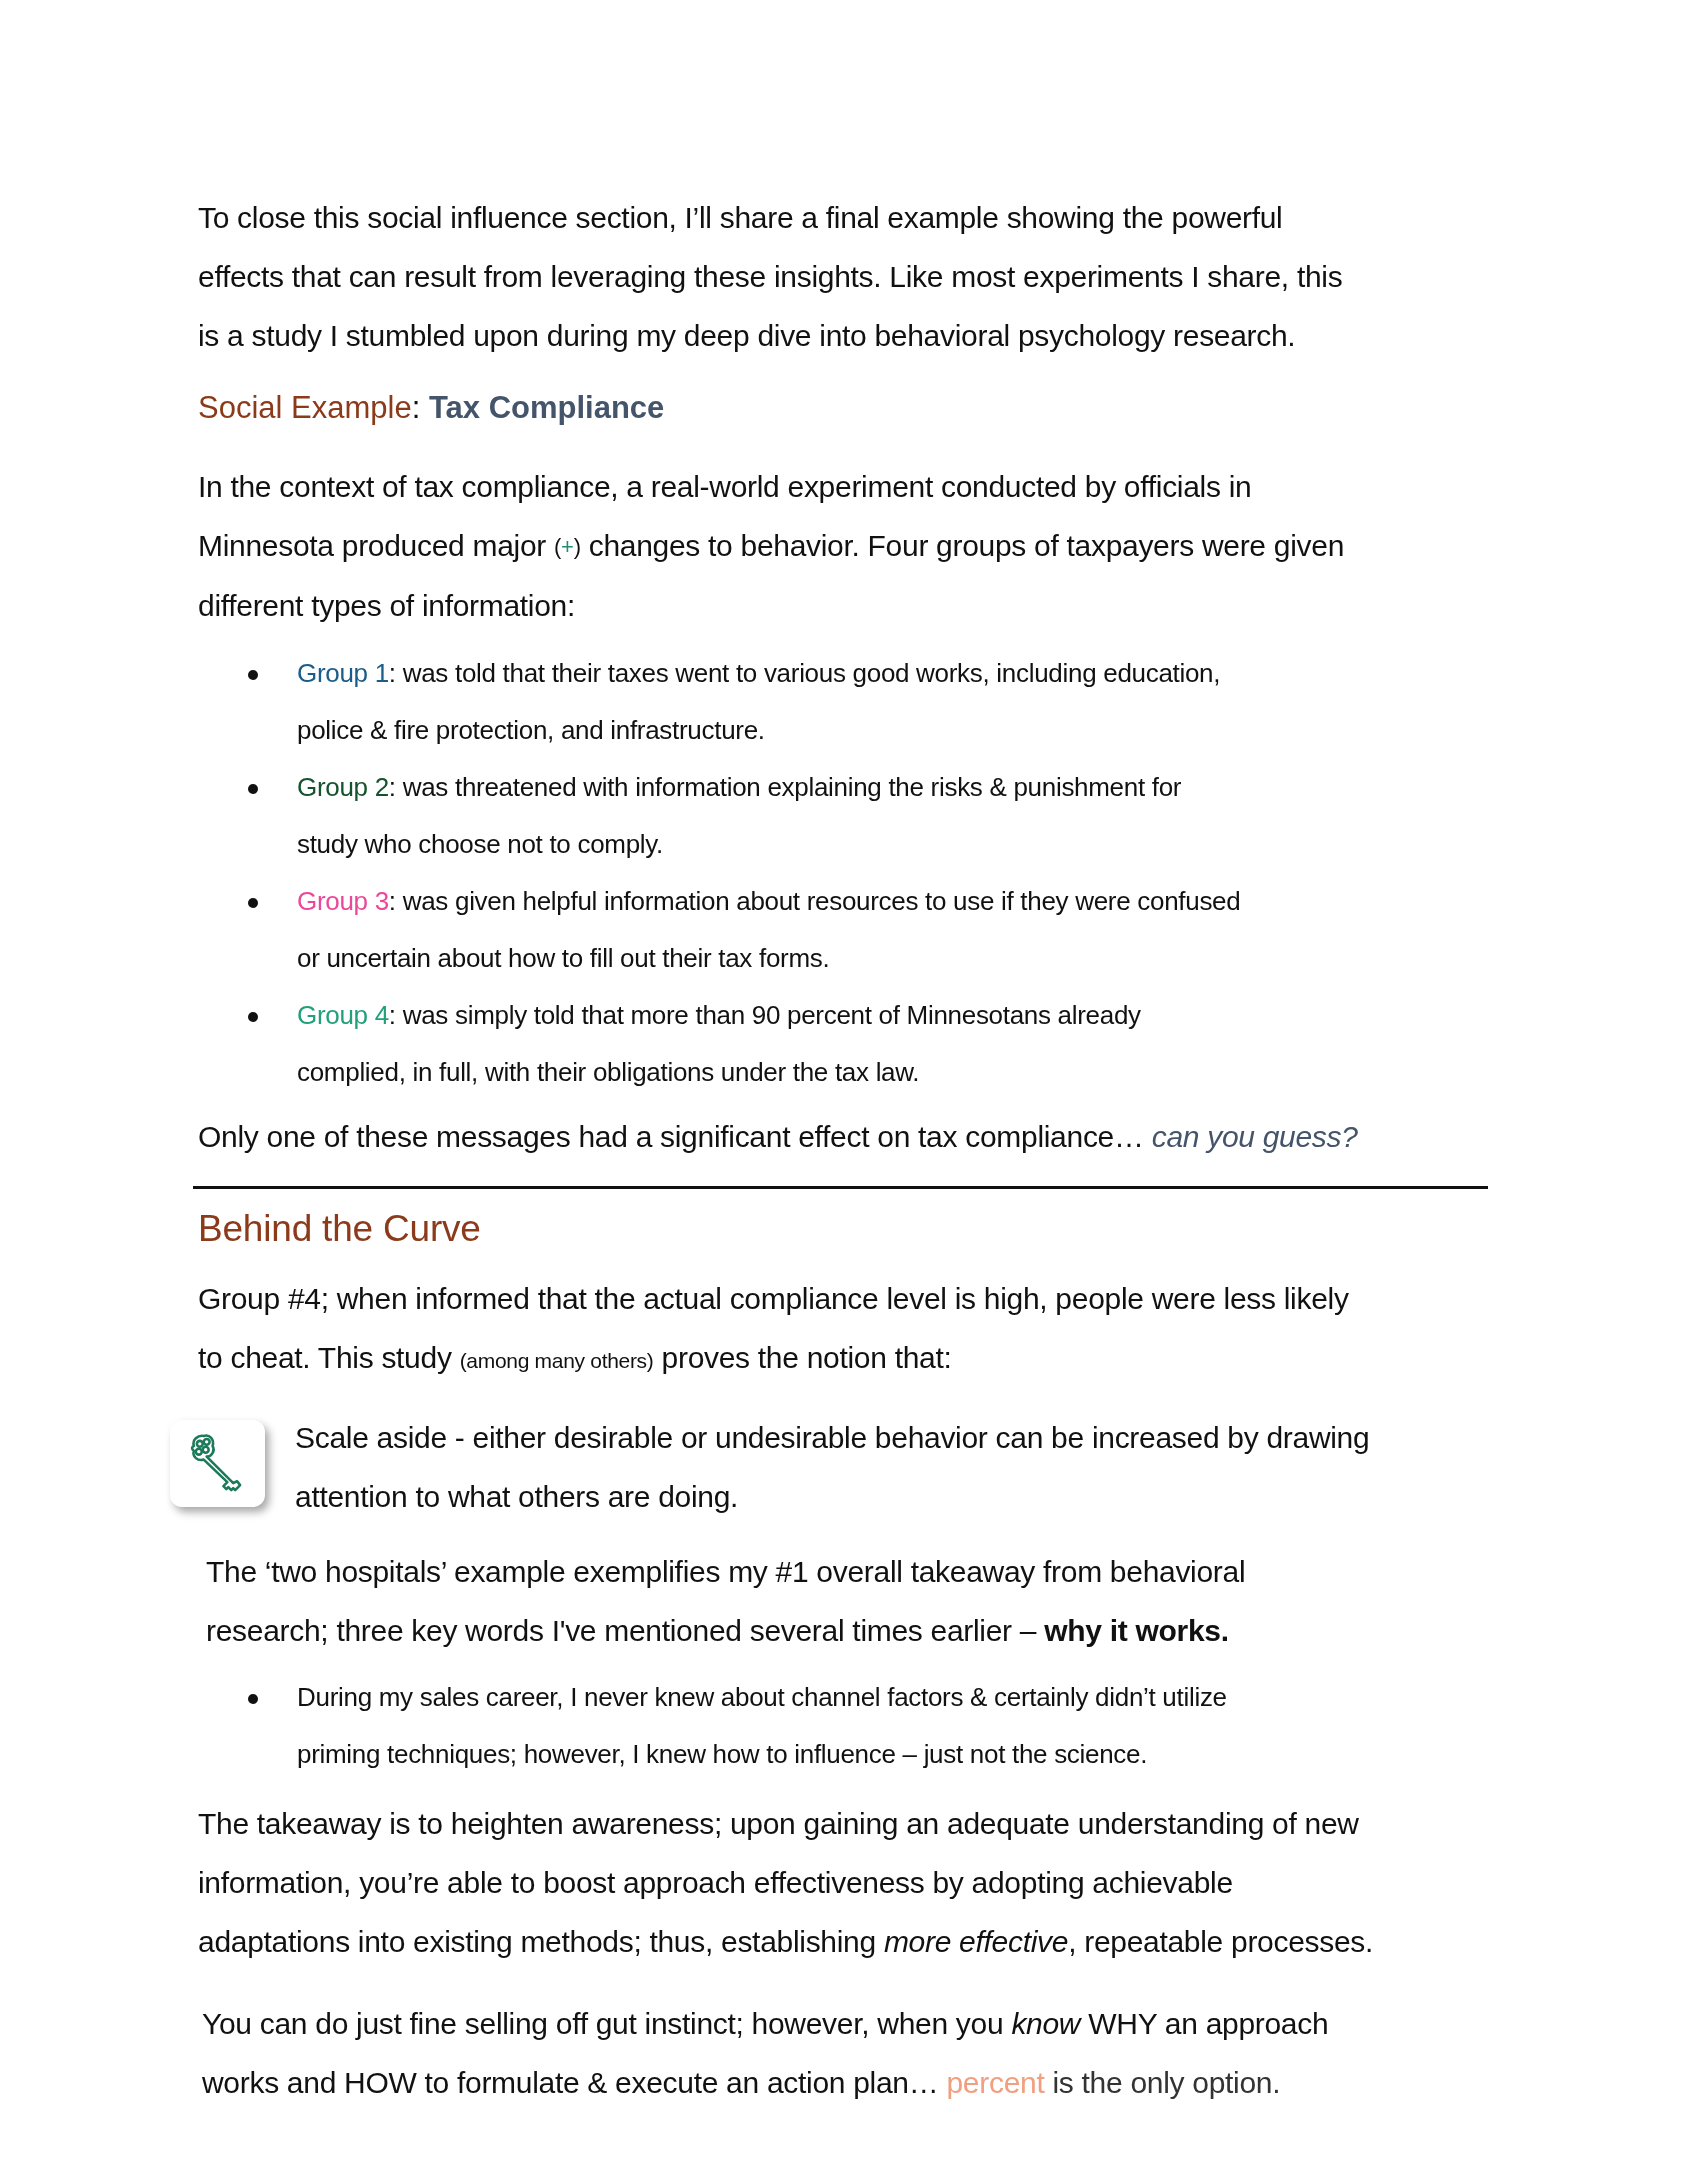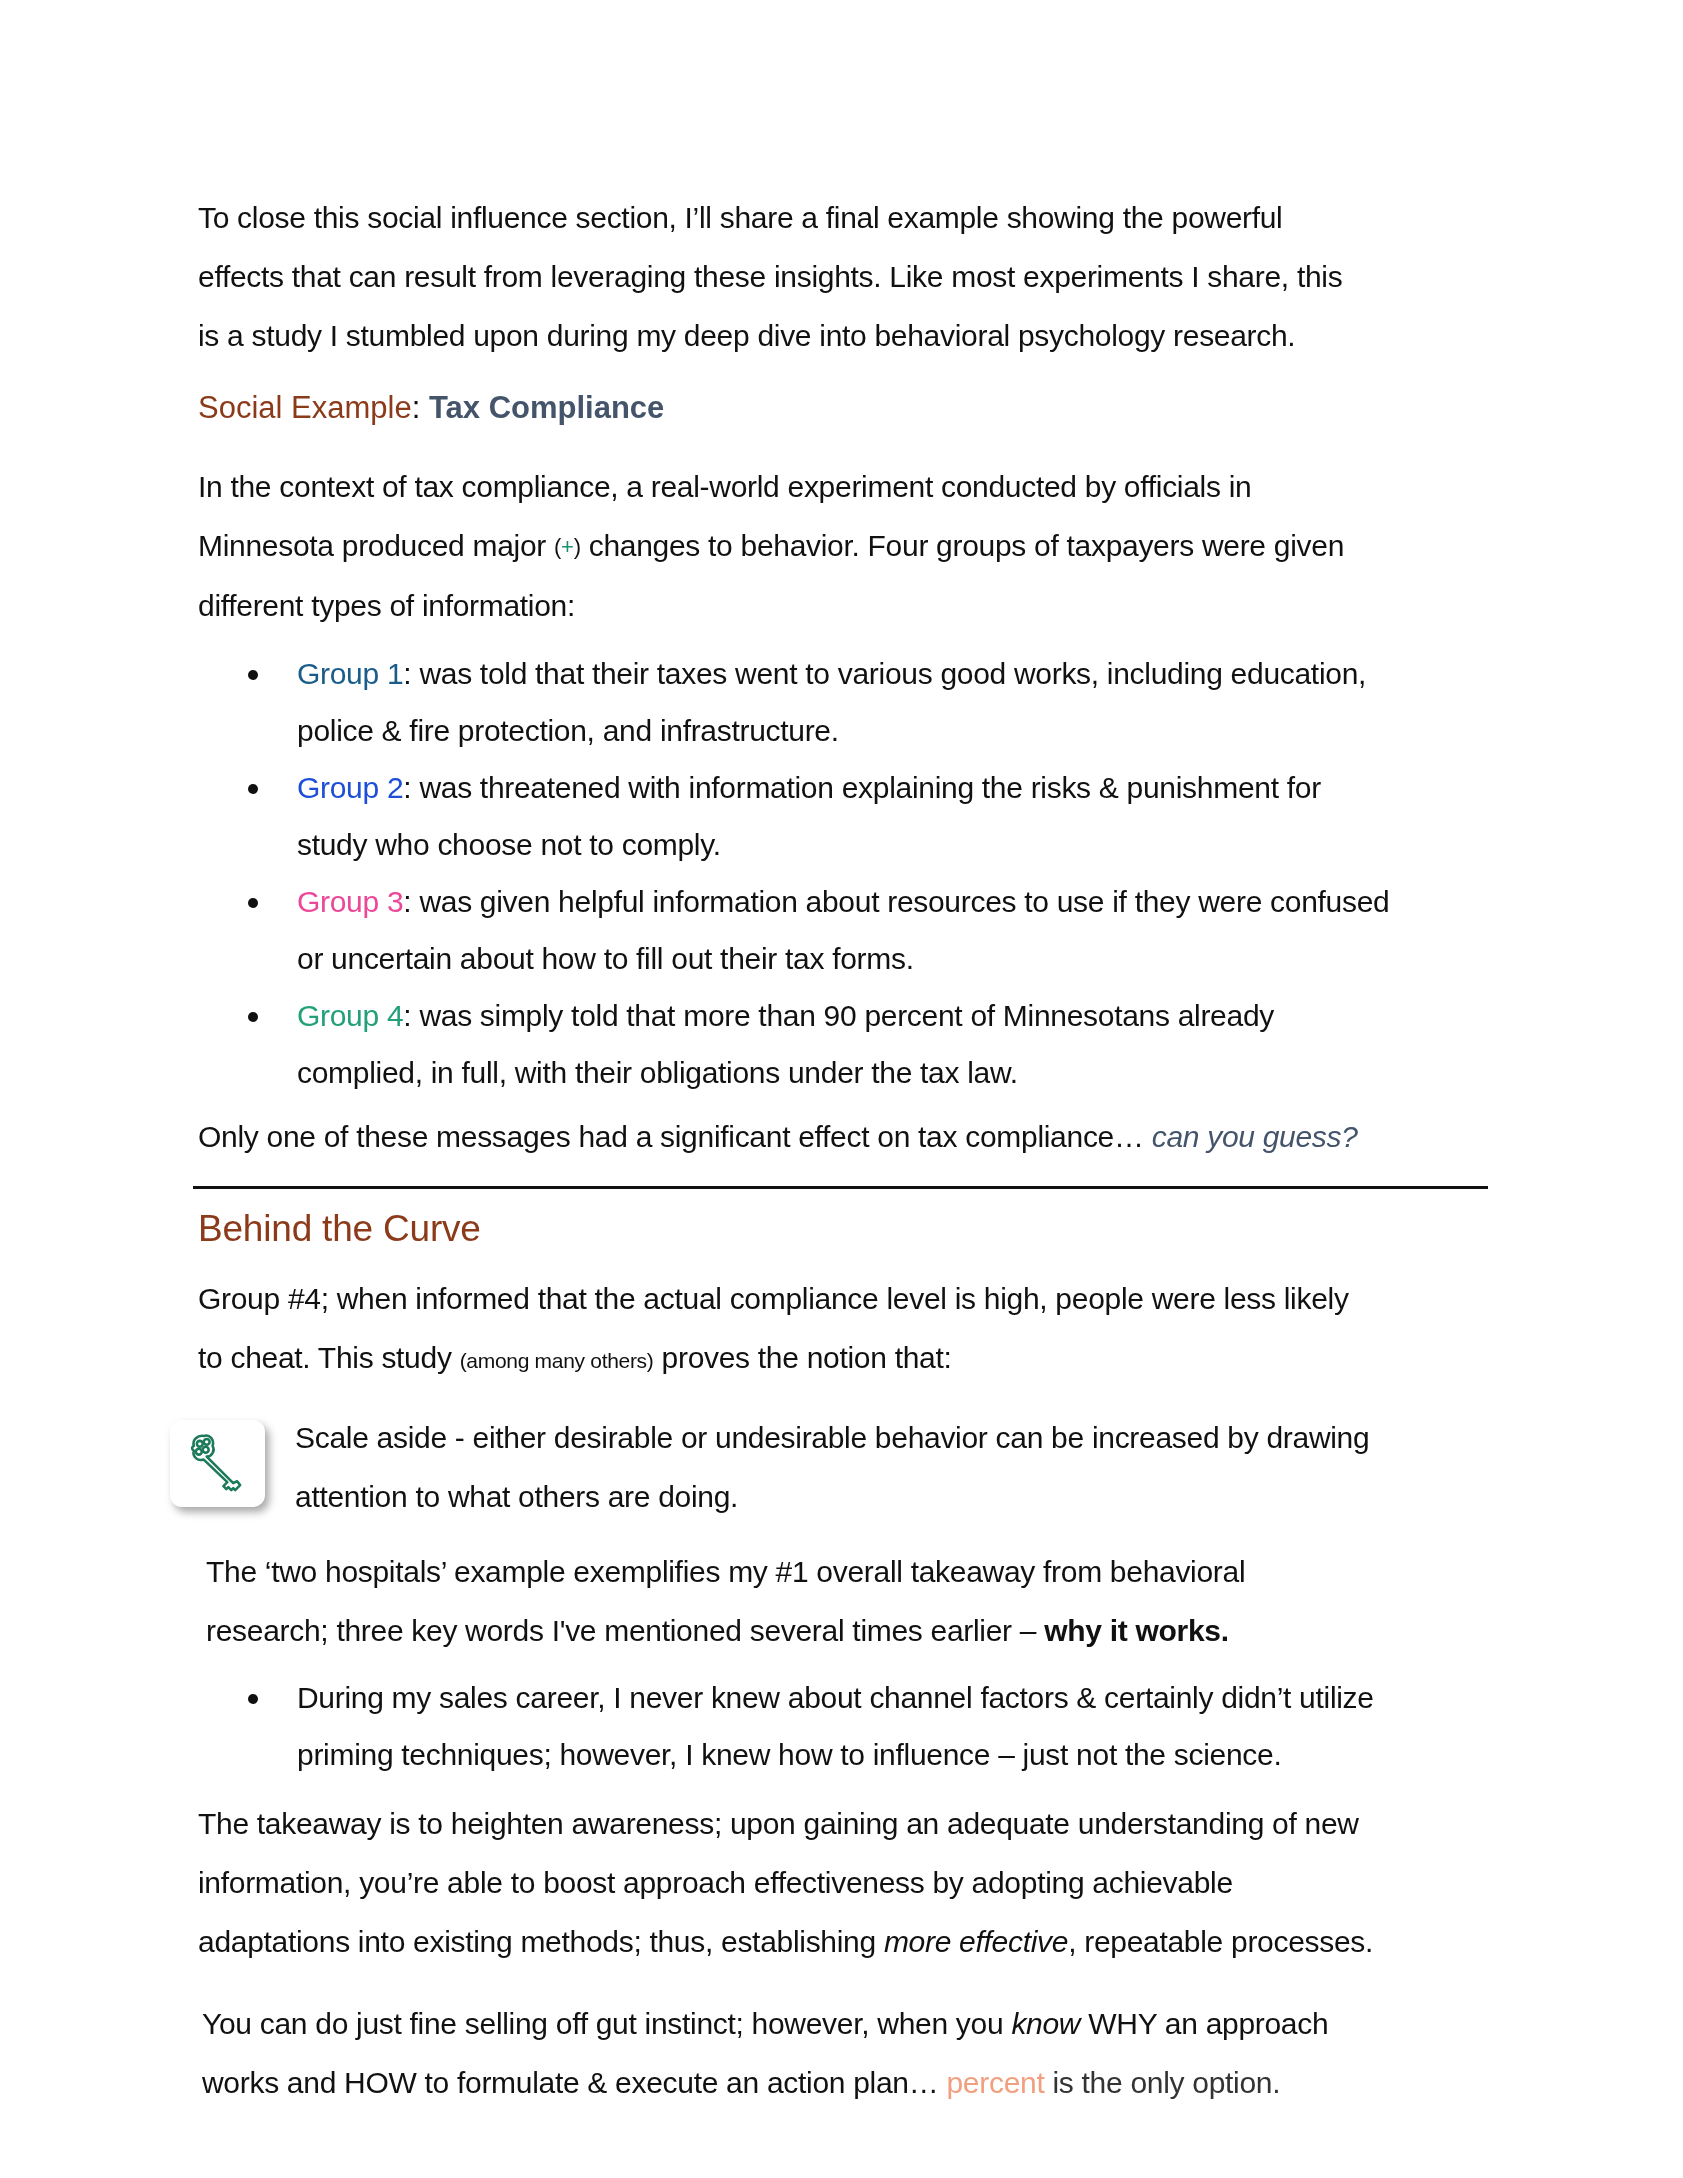--- a/index.html
+++ b/index.html
@@ -15,27 +15,27 @@
     letter-spacing: -0.3px;
   }
   .heading-social { position: absolute; left: 198px; top: 388px; font-size: 31px; line-height: 40px; }
   .heading-social .lead { color: #8b3a1a; }
   .heading-social .colon { color: #111; }
   .heading-social .title { color: #44546a; font-weight: bold; }
   .plus-wrap { font-size: 22px; vertical-align: 2px; }
   .plus { color: #1f8f6f; }
   ul.groups, ul.career { position: absolute; left: 198px; width: 1297px; margin: 0; padding: 0; list-style: none; }
   ul.groups li, ul.career li {
-    position: relative; padding-left: 99px; font-size: 30px; line-height: 57px; letter-spacing: -0.3px;
+    position: relative; padding-left: 99px; font-size: 26px; line-height: 57px; letter-spacing: -0.3px;
   }
   ul.groups li .bullet, ul.career li .bullet {
     position: absolute; left: 50px; top: 25px; width: 10px; height: 10px; border-radius: 50%; background: #111;
   }
   .g1 { color: #1a5d8a; }
-  .g2 { color: #1d4ed8; }
+  .g2 { color: #14532d; }
   .g3 { color: #ec4899; }
   .g4 { color: #22a07a; }
   .guess { color: #44546a; font-style: italic; }
   .divider { position: absolute; left: 193px; top: 1186px; width: 1295px; height: 3px; background: #111; }
   .heading-curve { position: absolute; left: 198px; top: 1204px; font-size: 37px; line-height: 50px; color: #8b3a1a; font-weight: 300; letter-spacing: -0.2px; }
   .small { font-size: 21px; }
   .keybox {
     position: absolute; left: 170px; top: 1420px; width: 95px; height: 87px;
     background: #fff; border-radius: 12px;
     box-shadow: 4px 5px 8px rgba(0,0,0,0.35);

